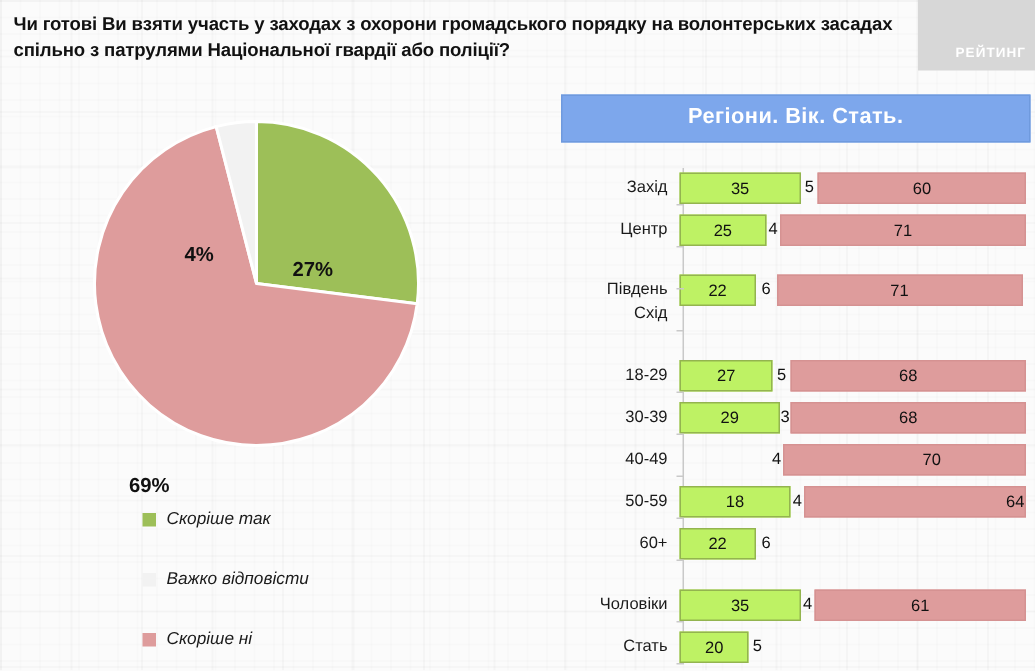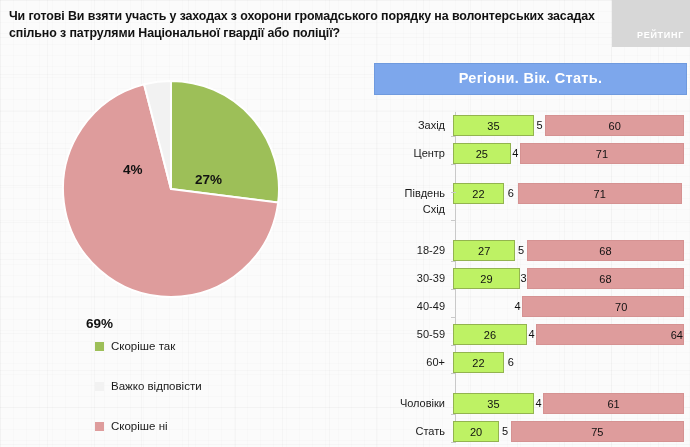--- a/index.html
+++ b/index.html
@@ -87,20 +87,21 @@
   
   #legend {
     position: absolute;
     left: 95px;
     top: 326px;
   }
   .legend-row {
     display: flex;
     align-items: center;
     height: 40px;
+    font-style: italic;
   }
   .legend-sw {
     width: 9px;
     height: 9px;
     margin-right: 7px;
     flex: 0 0 auto;
   }
   .legend-label {
     font-size: 11.5px;
     color: #1a1a1a;
@@ -281,21 +282,21 @@
       <div class="bar-row" style="top: 186px;">
         <div class="rowlabel">40-49</div>
         <div class="bars">
           <div class="seg seg-hard" style="left: 61.06px; width: 9.24px;">4</div>
           <div class="seg seg-no" style="left: 70.3px; width: 161.7px; padding-left: 36px;">70</div>
         </div>
       </div>
       <div class="bar-row" style="top: 214px;">
         <div class="rowlabel">50-59</div>
         <div class="bars">
-          <div class="seg seg-yes" style="left: 1px; width: 73.92px;">26</div>
+          <div class="seg seg-yes" style="left: 1px; width: 73.92px;">18</div>
           <div class="seg seg-hard" style="left: 74.92px; width: 9.24px;">4</div>
           <div class="seg seg-no" style="left: 84.16px; width: 147.84px; text-align: right;">64</div>
         </div>
       </div>
       <div class="bar-row" style="top: 242px;">
         <div class="rowlabel">60+</div>
         <div class="bars">
           <div class="seg seg-yes" style="left: 1px; width: 50.82px;">22</div>
           <div class="seg seg-hard" style="left: 51.82px; width: 13.86px;">6</div>
         </div>
@@ -306,21 +307,20 @@
           <div class="seg seg-yes" style="left: 1px; width: 80.85px;">35</div>
           <div class="seg seg-hard" style="left: 81.85px; width: 9.24px;">4</div>
           <div class="seg seg-no" style="left: 91.09px; width: 140.91px;">61</div>
         </div>
       </div>
       <div class="bar-row" style="top: 311px;">
         <div class="rowlabel">Стать</div>
         <div class="bars">
           <div class="seg seg-yes" style="left: 1px; width: 46.2px;">20</div>
           <div class="seg seg-hard" style="left: 47.2px; width: 11.55px;">5</div>
-          <div class="seg seg-no" style="left: 58.75px; width: 173.25px;">75</div>
         </div>
       </div>
     </div>
 <div class="tick" style="top: 26px;"></div>
     <div class="tick" style="top: 54px;"></div>
     <div class="tick" style="top: 82px;"></div>
     <div class="tick" style="top: 110px;"></div>
     <div class="tick" style="top: 151px;"></div>
     <div class="tick" style="top: 179px;"></div>
     <div class="tick" style="top: 207px;"></div>

